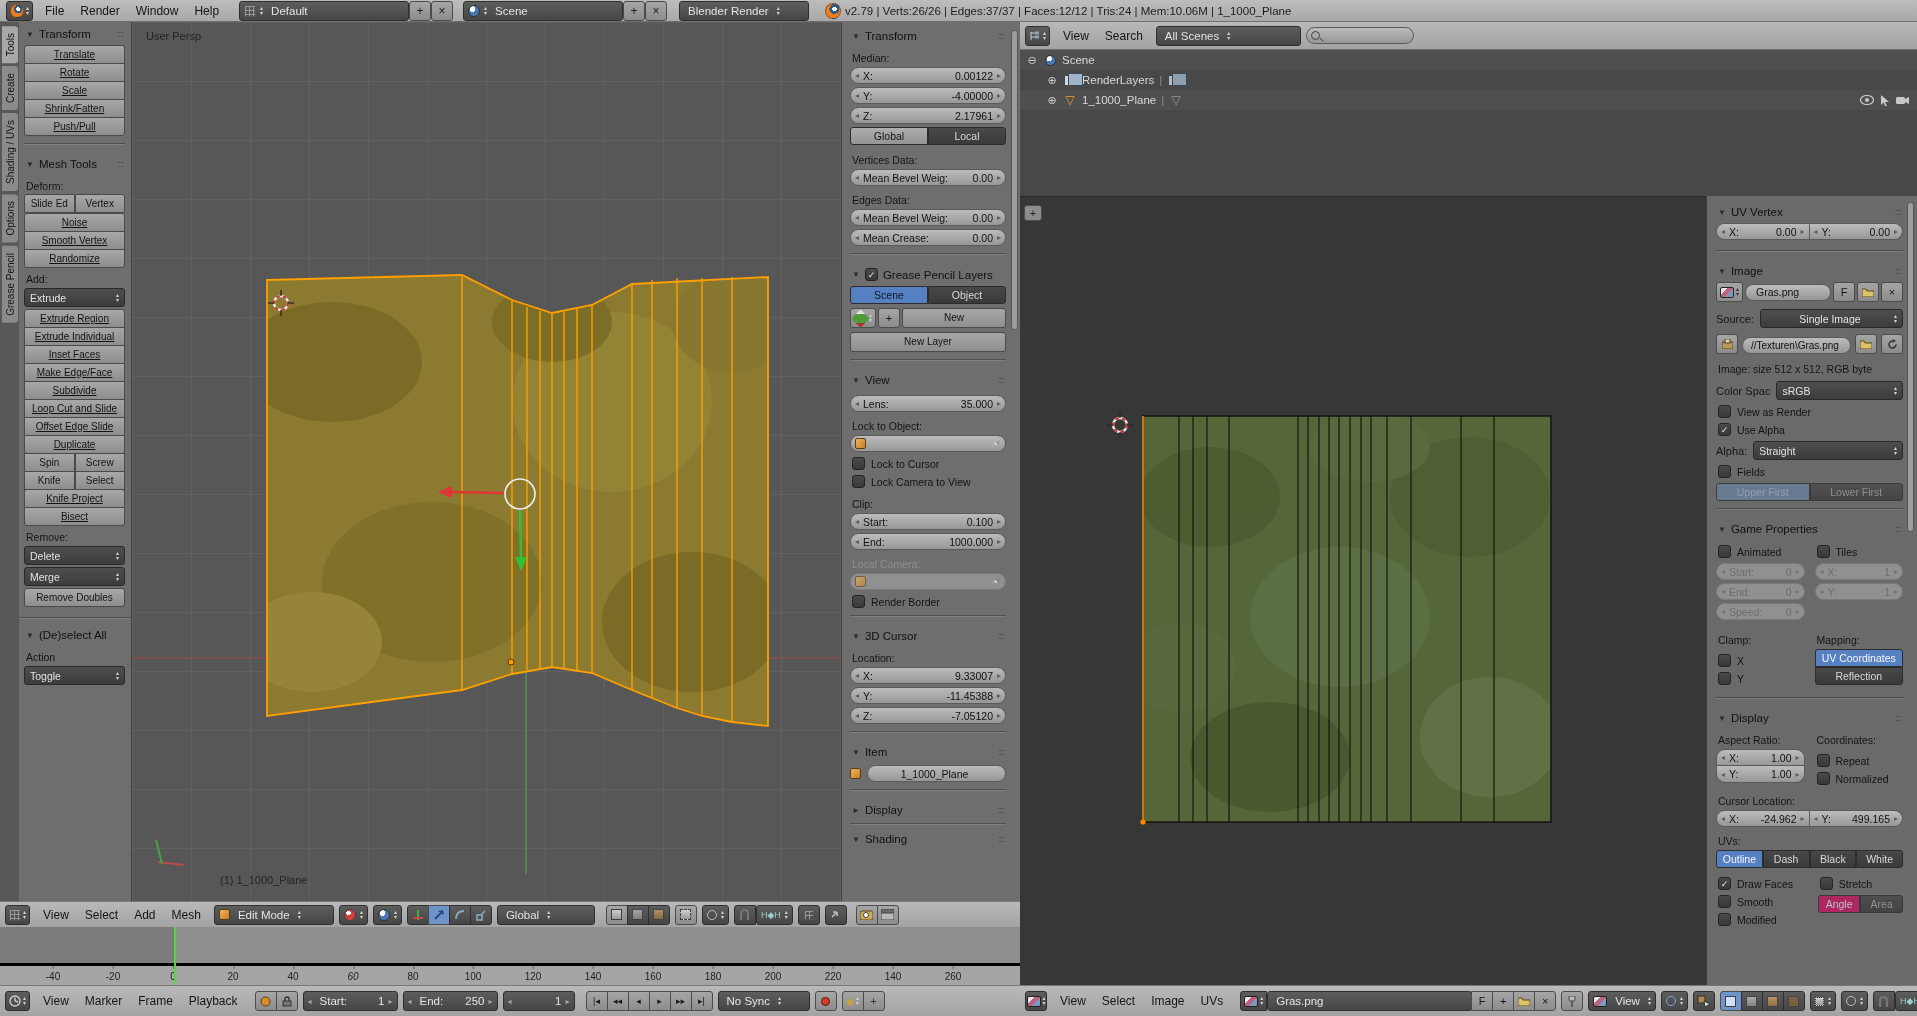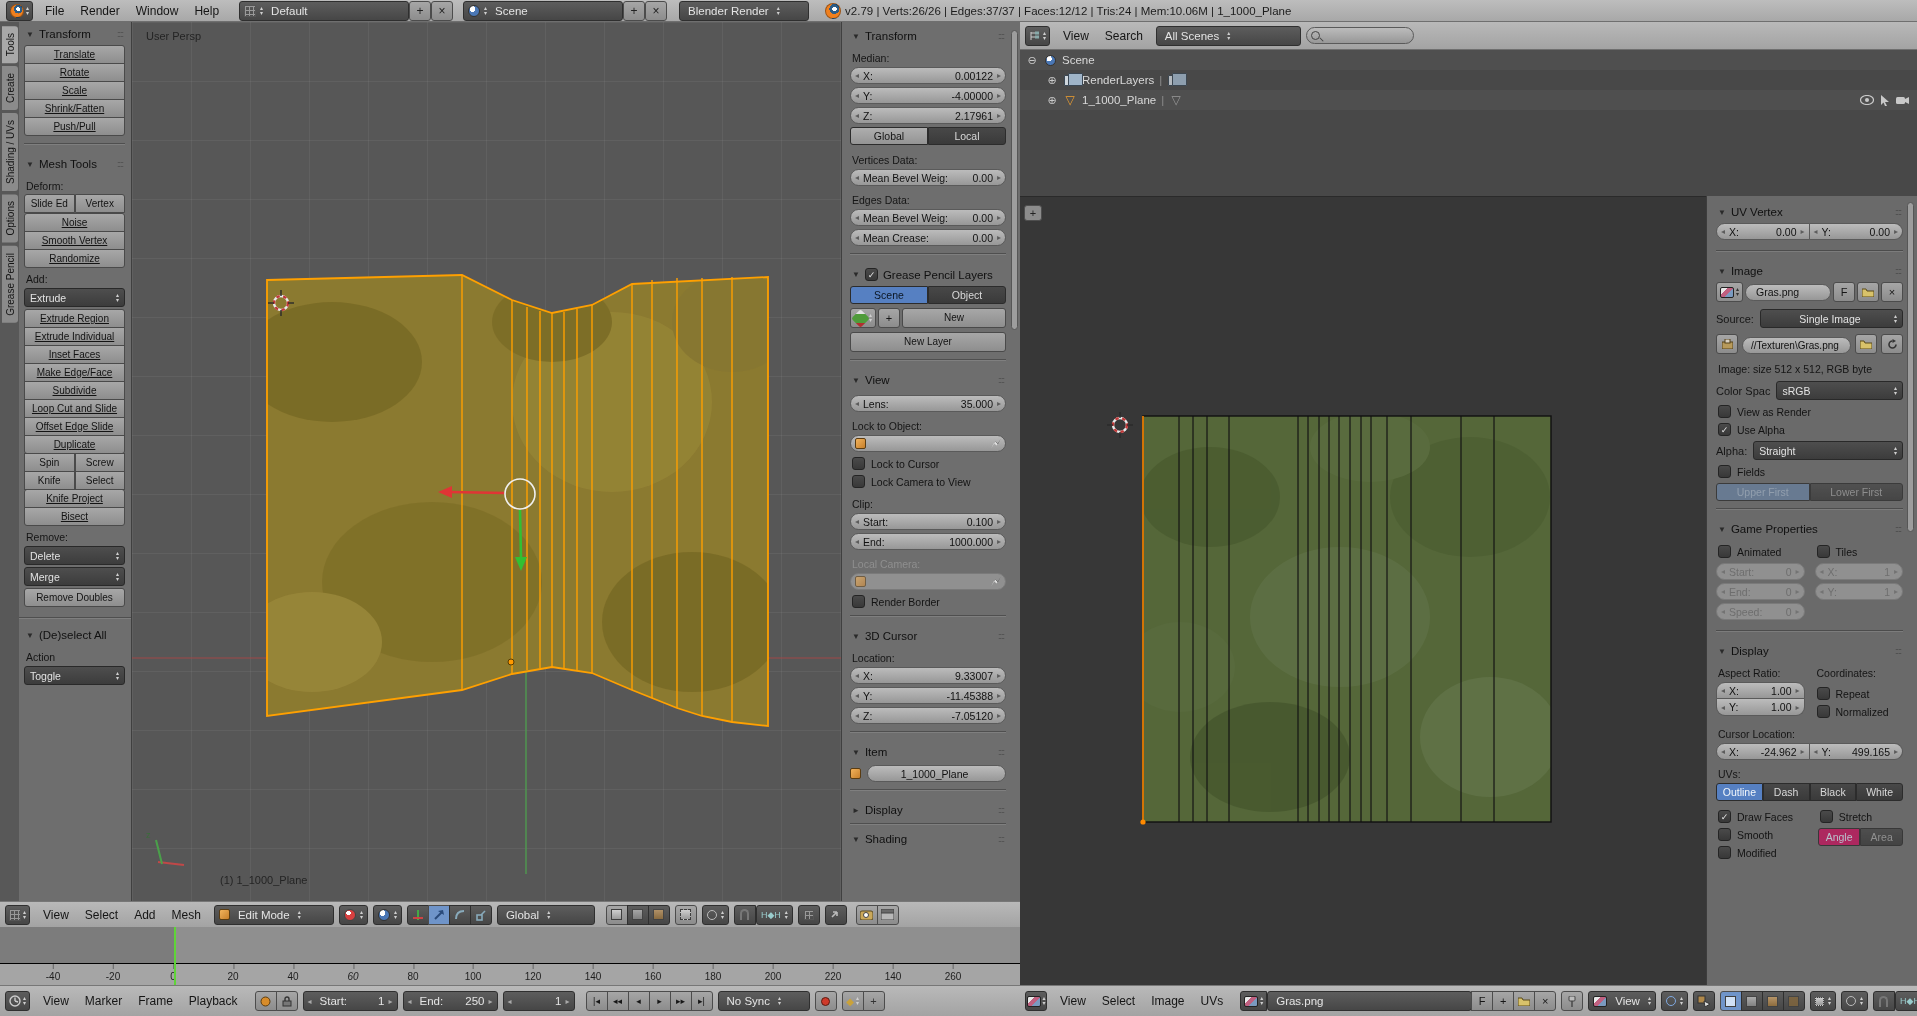--- a/index.html
+++ b/index.html
@@ -626,21 +626,21 @@
         <svg width="13" height="11">
           <rect x="0" y="3" width="13" height="8" fill="#b8b8b8" stroke="#444"></rect>
           <rect x="0" y="0" width="13" height="4" fill="#6a6a6a" stroke="#444"></rect>
         </svg>
       </div>
   </div>
 </div>
 
 <div id="timeline-area">
   <div class="abs" style="left:0;top:0;width:175px;height:58px;background:rgba(0,0,0,.13)"></div>
-  <div class="abs" style="left:0;bottom:0;width:1020px;height:22px;background:#a5a5a5;border-top:1px solid #000000">
+  <div class="abs" style="left:0;bottom:0;width:1020px;height:22px;background:#a5a5a5;border-top:3px solid #000000">
       <div class="tick" style="left: 53px;">-40</div>
       <div class="tick" style="left: 113px;">-20</div>
       <div class="tick" style="left: 173px;">0</div>
       <div class="tick" style="left: 233px;">20</div>
       <div class="tick" style="left: 293px;">40</div>
       <div class="tick" style="left: 353px; font-style: italic;">60</div>
       <div class="tick" style="left: 413px;">80</div>
       <div class="tick" style="left: 473px;">100</div>
       <div class="tick" style="left: 533px;">120</div>
       <div class="tick" style="left: 593px;">140</div>
@@ -1017,20 +1017,38 @@
           <span class="ra">▸</span>
         </div>
       <div class="pill dis">
           <span class="la">◂</span>
           <span class="plab">Y:</span>
           <span class="pval">1</span>
           <span class="ra">▸</span>
         </div>
     </div>
   </div>
+  <div style="display:grid;grid-template-columns:1fr 1fr;column-gap:10px;margin-top:6px">
+    <div>
+      <div class="plab-row">Clamp:</div>
+      <div class="cbrow">
+          <span class="cb"></span>
+          <span>X</span>
+        </div>
+      <div class="cbrow">
+          <span class="cb"></span>
+          <span>Y</span>
+        </div>
+    </div>
+    <div>
+      <div class="plab-row">Mapping:</div>
+      <div class="segb" style="background:#5680c2;color:#f2f6fb;border-radius:3px 3px 0 0">UV Coordinates</div>
+      <div class="segb off" style="border-radius:0 0 3px 3px">Reflection</div>
+    </div>
+  </div>
   <div class="psep"></div>
   <div class="ptitle">
     <span class="tri">▼</span>
     <span>Display</span>
     <span class="grip">::::</span>
   </div>
   <div style="display:grid;grid-template-columns:1fr 1fr;column-gap:10px">
     <div>
       <div class="plab-row">Aspect Ratio:</div>
       <div class="pill" style="margin-bottom:0;border-radius:9px 9px 0 0">

